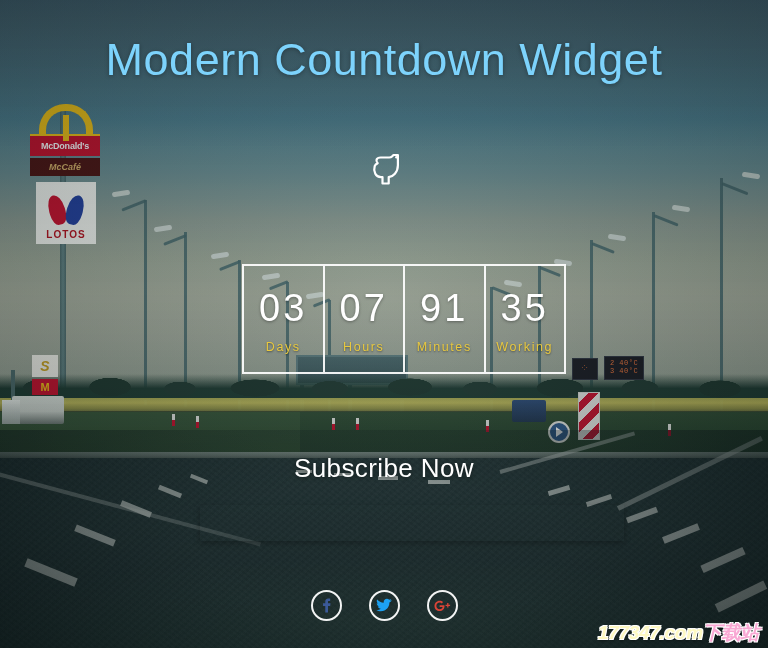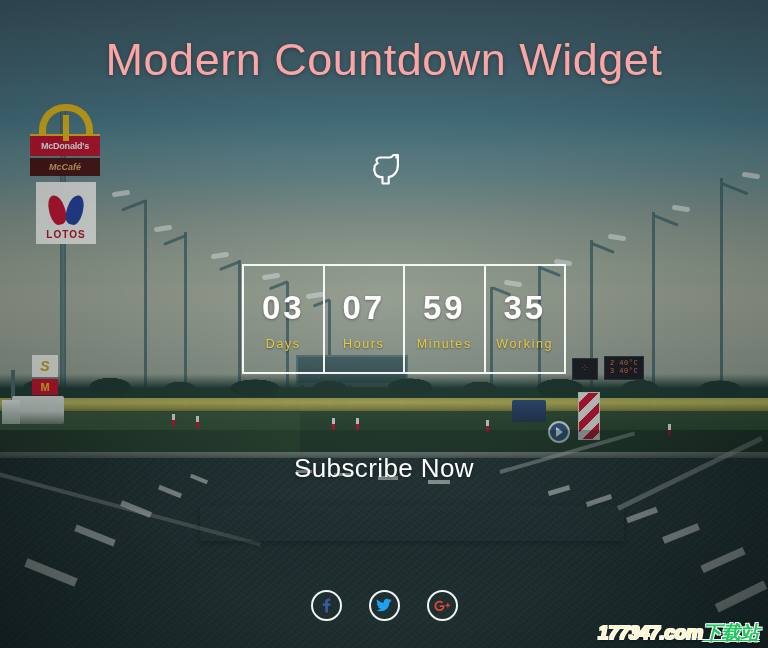--- a/index.html
+++ b/index.html
@@ -247,21 +247,21 @@
     position: absolute; inset: 0;
     background: radial-gradient(ellipse 700px 520px at 384px 300px, rgba(255,255,255,.05) 0%, rgba(0,0,0,.28) 100%);
   }
 
   
   .content { position: absolute; inset: 0; }
 
   .title {
     position: absolute; left: 0; right: 0; top: 34px;
     text-align: center;
-    color: #fca5a5;
+    color: #7dd3fc;
     font-size: 45px;
     font-weight: normal;
     letter-spacing: .5px;
     text-shadow: 0 1px 4px rgba(0,0,0,.32);
     white-space: nowrap;
   }
   .subtitle {
     position: absolute; left: 0; right: 0; top: 86px;
     text-align: center;
     color: #ffffff;
@@ -286,22 +286,22 @@
   .cd-cell {
     flex: 1 1 0;
     border-right: 2px solid rgba(255,255,255,.92);
     display: flex; flex-direction: column;
     align-items: center; justify-content: center;
     padding-top: 4px;
   }
   .cd-cell:last-child { border-right: none; }
   .cd-value {
     color: #ffffff;
-    font-size: 33px;
-    font-weight: bold;
+    font-size: 38px;
+    font-weight: normal;
     letter-spacing: 3px;
     line-height: 1;
     text-shadow: 0 1px 3px rgba(0,0,0,.35);
   }
   .cd-label {
     color: #e8c840;
     font-size: 12.5px;
     letter-spacing: 1.6px;
     margin-top: 13px;
     text-shadow: 0 1px 2px rgba(0,0,0,.45);
@@ -363,25 +363,24 @@
     letter-spacing: -.3px;
     white-space: nowrap;
   }
   .wm-a {
     color: #fef9c3;
     text-shadow:
       -1px -1px 0 #fff, 1px -1px 0 #fff, -1px 1px 0 #fff, 1px 1px 0 #fff,
       0 2px 3px rgba(0,0,0,.5);
   }
   .wm-b {
-    color: #22c55e;
+    color: #f9a8d4;
     text-shadow:
       -1px -1px 0 #fff, 1px -1px 0 #fff, -1px 1px 0 #fff, 1px 1px 0 #fff,
       0 2px 3px rgba(0,0,0,.5);
-    text-decoration: underline;
   }
 </style>
 </head>
 <body>
 
 <div class="stage">
 
   <div class="bg">
     <div class="sky"></div>
     <div class="sky-dark-wash"></div>
@@ -537,21 +536,21 @@
     <div class="countdown">
       <div class="cd-cell">
         <div class="cd-value">03</div>
         <div class="cd-label">Days</div>
       </div>
       <div class="cd-cell">
         <div class="cd-value">07</div>
         <div class="cd-label">Hours</div>
       </div>
       <div class="cd-cell">
-        <div class="cd-value">59</div>
+        <div class="cd-value">91</div>
         <div class="cd-label">Minutes</div>
       </div>
       <div class="cd-cell">
         <div class="cd-value">35</div>
         <div class="cd-label">Working</div>
       </div>
     </div>
 
     <h2 class="sub-title">Subscribe Now</h2>
 

